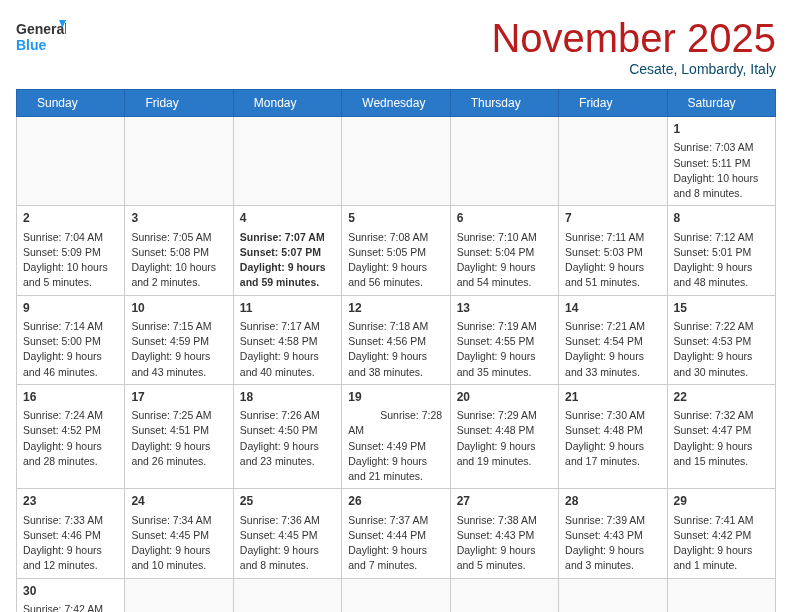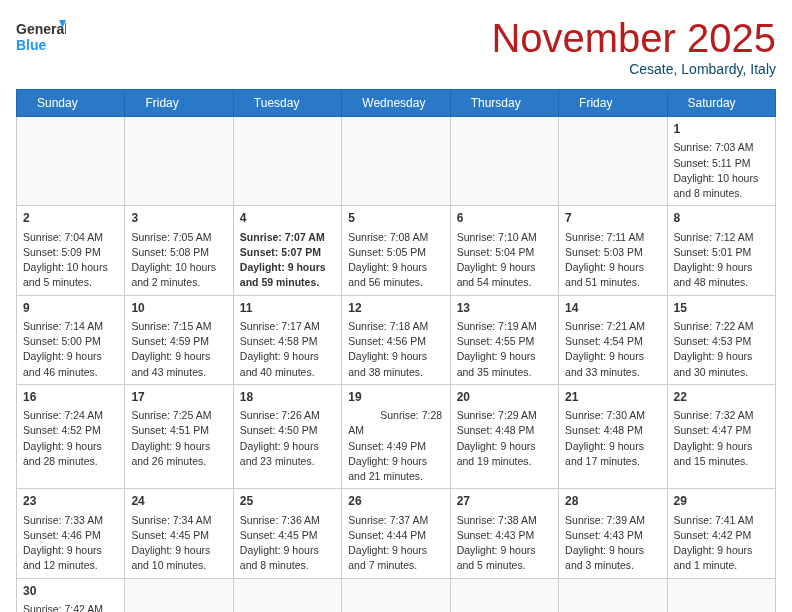--- a/index.html
+++ b/index.html
@@ -79,21 +79,21 @@
     <div class="month-title">November 2025</div>
     <div class="location">Cesate, Lombardy, Italy</div>
   </div>
 </div>
 
 <table>
   <thead>
     <tr>
     <th>Sunday</th>
         <th>Friday</th>
-        <th>Tuesday</th>
+        <th>Monday</th>
         <th>Wednesday</th>
         <th>Thursday</th>
         <th>Friday</th>
         <th>Saturday</th>
       </tr>
   </thead>
   <tbody id="calendar-body">
   <tr>
         <td class="empty-cell"></td>
         <td class="empty-cell"></td>

